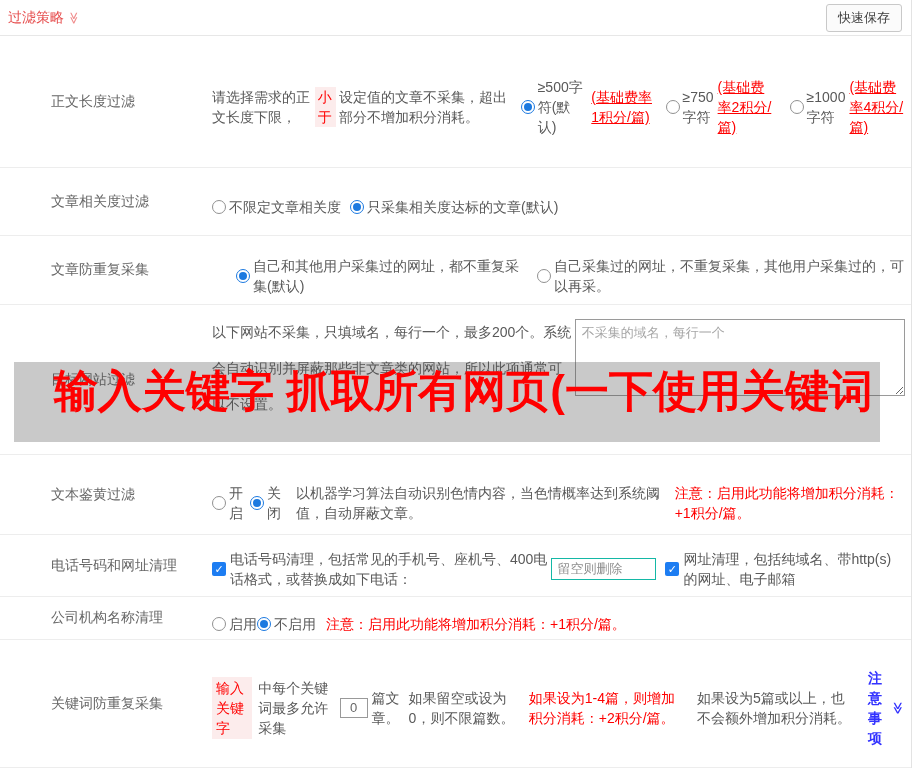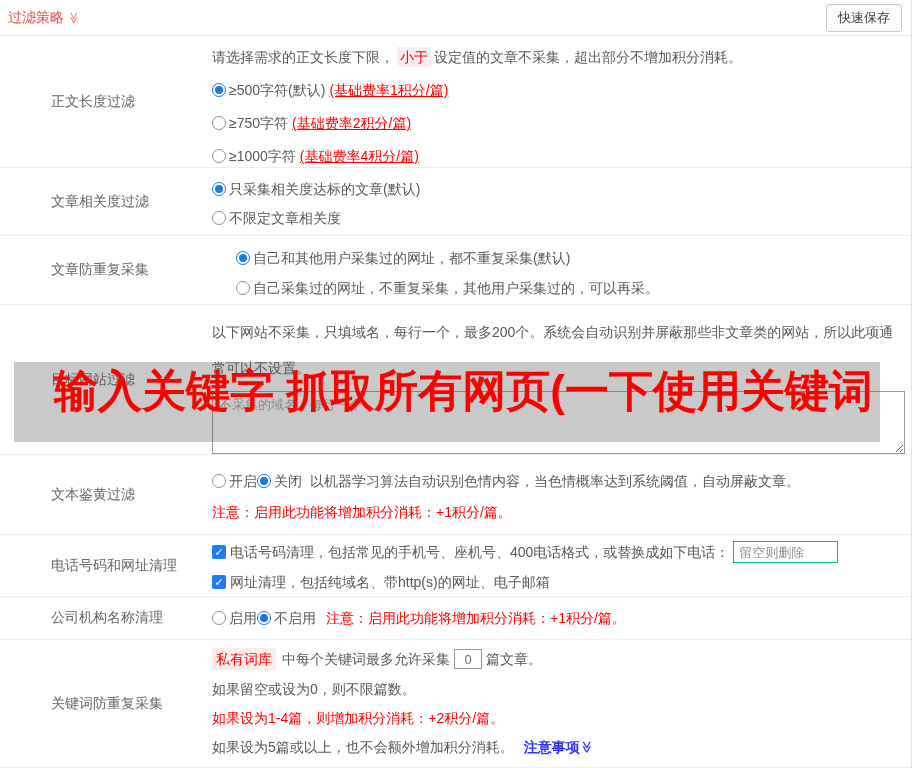--- a/index.html
+++ b/index.html
@@ -10,21 +10,21 @@
   
   .topbar { height:36px; display:flex; align-items:center; justify-content:space-between; padding:0 9px 0 8px; border-bottom:1px solid #e7e7e7; }
   .page-title { color:#e64c4c; font-size:14px; display:flex; align-items:center; gap:4px; cursor:pointer; }
   .chev { display:inline-block; transform:rotate(90deg); font-size:12px; color:#f08d8d; line-height:1; }
   .save-btn { background:#fbfbfb; border:1px solid #c9c9c9; border-radius:3px; padding:4px 11px; font-size:13px; color:#404040; cursor:pointer; }
 
   
   .row { display:flex; border-bottom:1px solid #ededed; }
   .row:last-child { border-bottom:none; }
   .row-label { width:177px; flex:none; display:flex; align-items:center; padding-left:16px; color:#666;margin-left:35px; }
-  .row-content { flex:1; display:flex; flex-direction:column; padding-right:6px; }
+  .row-content { flex:1; display:flex; flex-direction:row; padding-right:6px; }
 
   .r1 { height:132px; } .r1 .row-content { padding-top:11px; gap:13px; }
   .r2 { height:68px;  } .r2 .row-content { padding-top:11px; gap:9px; }
   .r3 { height:69px;gap:24px;  } .r3 .row-content { padding-top:12px; gap:10px; }
   .r4 { height:150px; } .r4 .row-content { padding-top:9px; }
   .r5 { height:80px;  } .r5 .row-content { padding-top:16px; gap:11px; }
   .r6 { height:62px;  } .r6 .row-content { padding-top:6px; gap:9px; }
   .r7 { height:43px;  } .r7 .row-content { padding-top:11px; }
   .r8 { height:128px; } .r8 .row-content { padding-top:8px; gap:9px; }
 
@@ -97,26 +97,26 @@
         <span>≥1000字符</span>
         <span class="fee">(基础费率4积分/篇)</span>
       </div>
     </div>
   </div>
 
   <div class="row r2">
     <div class="row-label">文章相关度过滤</div>
     <div class="row-content">
       <div class="line">
+        <span class="radio"></span>
+        <span>不限定文章相关度</span>
+      </div>
+      <div class="line">
         <span class="radio on"></span>
         <span>只采集相关度达标的文章(默认)</span>
-      </div>
-      <div class="line">
-        <span class="radio"></span>
-        <span>不限定文章相关度</span>
       </div>
     </div>
   </div>
 
   <div class="row r3">
     <div class="row-label">文章防重复采集</div>
     <div class="row-content">
       <div class="line">
         <span class="radio on"></span>
         <span>自己和其他用户采集过的网址，都不重复采集(默认)</span>
@@ -175,21 +175,21 @@
         <span>不启用</span>
         <span class="red note-inline">注意：启用此功能将增加积分消耗：+1积分/篇。</span>
       </div>
     </div>
   </div>
 
   <div class="row r8">
     <div class="row-label">关键词防重复采集</div>
     <div class="row-content">
       <div class="line">
-        <span class="badge">私有词库</span>
+        <span class="badge">输入关键字</span>
         <span>中每个关键词最多允许采集</span>
         <input class="num-input" type="text" value="0" style="">
         <span>篇文章。</span>
       </div>
       <div class="line">如果留空或设为0，则不限篇数。</div>
       <div class="line red">如果设为1-4篇，则增加积分消耗：+2积分/篇。</div>
       <div class="line">
         <span>如果设为5篇或以上，也不会额外增加积分消耗。</span>
         <span class="link-blue">
           <span>注意事项</span>

